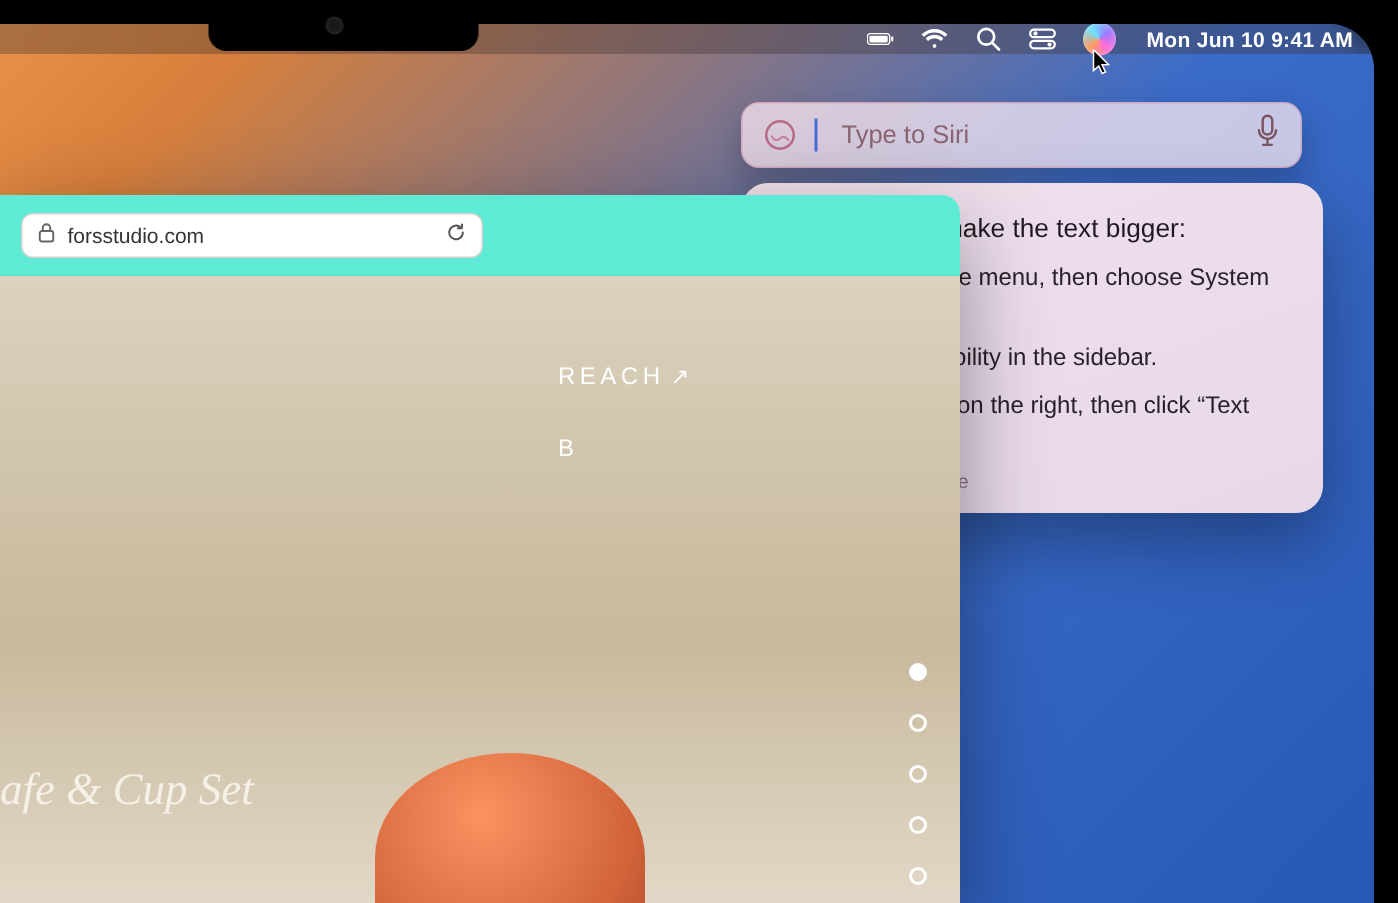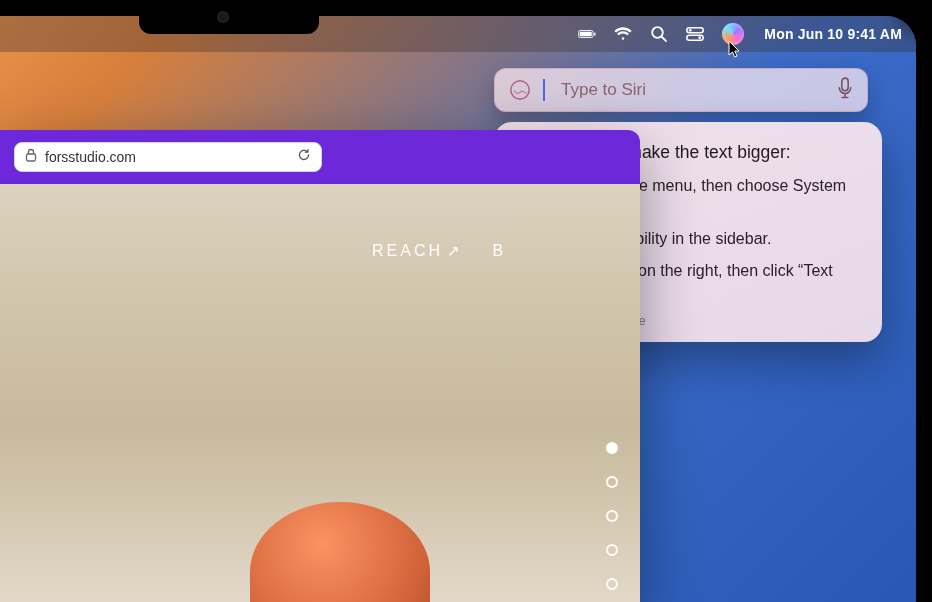--- a/index.html
+++ b/index.html
@@ -26,21 +26,21 @@
       box-shadow: inset 0 0 3px #333;
     }
     
     .screen {
       position: absolute; top: 16px; right: 16px; left: 0; bottom: 0;
       border-top-right-radius: 30px; overflow: hidden;
       background: linear-gradient(135deg, #e8914a 0%, #d67f3c 12%, #3b6cc9 55%, #2858b5 100%);
     }
     
     .menubar {
-      position: absolute; top: 0; left: 0; right: 0; height: 36px;
+      position: absolute; top: 0; left: 0; right: 0; height: 20px;
       background: rgba(60,50,50,0.35);
       backdrop-filter: blur(8px);
       display: flex; justify-content: flex-end; align-items: center;
       padding-right: 14px; gap: 18px; color: #fff;
     }
     .menubar .icon { display:inline-flex; align-items:center; justify-content:center; width:18px; height:18px;}
     .menubar .icon svg { width: 100%; height: 100%; }
     .siri-orb {
       width: 22px; height: 22px; border-radius: 50%;
       background: conic-gradient(from 140deg, #ff6dd9, #ff9b5c, #6ee2ff, #9d7bff, #ff6dd9);
@@ -55,42 +55,42 @@
     }
     
     .safari {
       position: absolute; top: 114px; left: 0; width: 640px; bottom: 0;
       background: #f9f7f1;
       border-top-right-radius: 12px;
       box-shadow: 0 22px 60px rgba(0,0,0,0.4);
       overflow: hidden;
     }
     .safari-toolbar {
-      height: 54px; background: #6d28d9; display:flex; align-items:center; padding: 4px 14px;
+      height: 54px; background: #5eead4; display:flex; align-items:center; padding: 4px 14px;
       gap: 10px; border-bottom: 1px solid rgba(0,0,0,0.04);
     }
     .addressbar {
       flex: 0 0 308px; height: 30px; background:#fff; border:1px solid #d9d6cf;
       border-radius: 8px; display:flex; align-items:center; padding: 0 10px; gap:8px;
       color:#555; font-size:14px;
     }
     .addressbar .url { flex:1; color:#333; }
     .addressbar .lock { width:12px; }
     .addressbar .reload { width:14px; color:#555; }
     .page {
       position:relative; height: calc(100% - 54px);
       background: linear-gradient(180deg, #dcd2be 0%, #d0c4ab 30%, #c7b99c 58%, #e2d8c7 100%);
       color:#fff;
     }
     .brand {
       position:absolute; top: 46px; left: 28px;
       font-size: 40px; font-weight:600; letter-spacing:2px; color:#fff;
     }
     .nav { position:absolute; top: 58px; left: 372px; display:flex; gap:30px;
-      font-size:16px; letter-spacing:3px; color:#fff; }
+      font-size:16px; letter-spacing:3px; color:#fff;flex-direction:column; }
     .nav span.arw { font-size:15px; margin-left:4px;}
     .hero-title {
       position:absolute; top: 270px; left: 0px;
       font-size: 42px; letter-spacing: 5px; font-weight:400; color:#fff;
     }
     .hero-title .arw { font-size:40px; margin-left:6px;}
     .hero-sub {
       position:absolute; top: 326px; left: 0px;
       font-family: Georgia, 'Times New Roman', serif; font-style: italic;
       font-size: 30px; font-weight:400; color:#f5f1e8;
@@ -241,20 +241,21 @@
               <path d="M12.5 1.8v3h-3" fill="none" stroke="#555" stroke-width="1.5" stroke-linecap="round" stroke-linejoin="round"></path>
             </svg>
         </span>
       </div>
     </div>
     <div class="page">
       <div class="nav">
         <span><span>REACH</span><span class="arw">↗</span></span>
         <span>B</span>
       </div>
+      <div class="hero-sub">afe &amp; Cup Set</div>
       <div class="dots">
         <div class="dot active"></div>
         <div class="dot"></div>
         <div class="dot"></div>
         <div class="dot"></div>
         <div class="dot"></div>
       </div>
       <div class="mug"></div>
     </div>
   </div>

